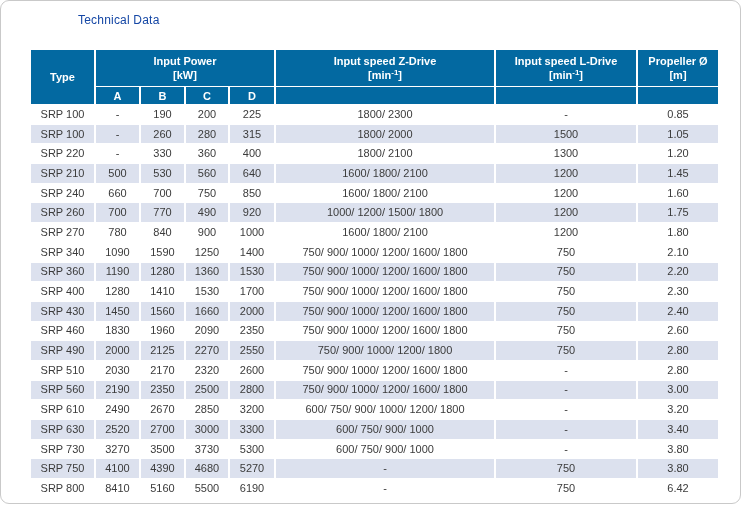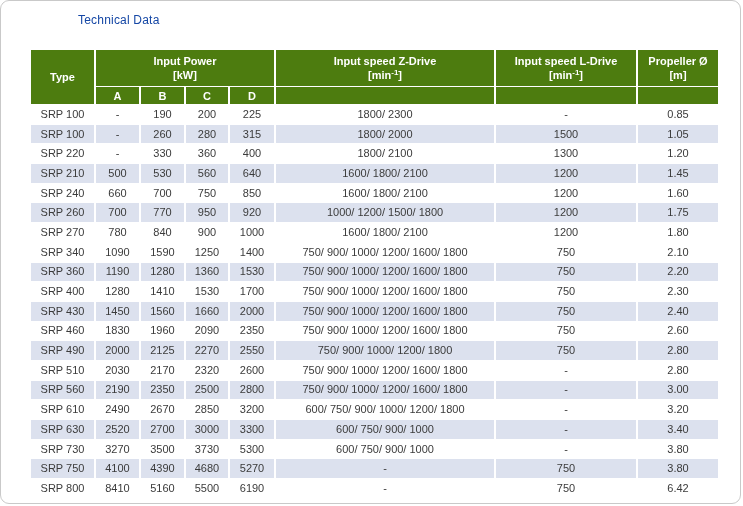--- a/index.html
+++ b/index.html
@@ -34,21 +34,21 @@
     border-right: 2px solid #ffffff;
     border-top: 1px solid #ffffff;
     border-bottom: 1px solid #ffffff;
     padding: 0;
     text-align: center;
     vertical-align: middle;
     overflow: hidden;
     white-space: nowrap;
   }
   table.tech thead th {
-    background: #4d7c0f;
+    background: #0369a1;
     color: #ffffff;
     font-weight: bold;
     font-size: 11px;
     line-height: 14px;
   }
   tr.h1 th { height: 36px; }
   tr.h2 th { height: 17px; }
   table.tech thead sup {
     font-size: 8px;
     line-height: 0;
@@ -158,21 +158,21 @@
           <td>750</td>
           <td>850</td>
           <td>1600/ 1800/ 2100</td>
           <td>1200</td>
           <td>1.60</td>
         </tr>
         <tr class="shaded">
           <td>SRP 260</td>
           <td>700</td>
           <td>770</td>
-          <td>950</td>
+          <td>490</td>
           <td>920</td>
           <td>1000/ 1200/ 1500/ 1800</td>
           <td>1200</td>
           <td>1.75</td>
         </tr>
         <tr>
           <td>SRP 270</td>
           <td>780</td>
           <td>840</td>
           <td>900</td>

